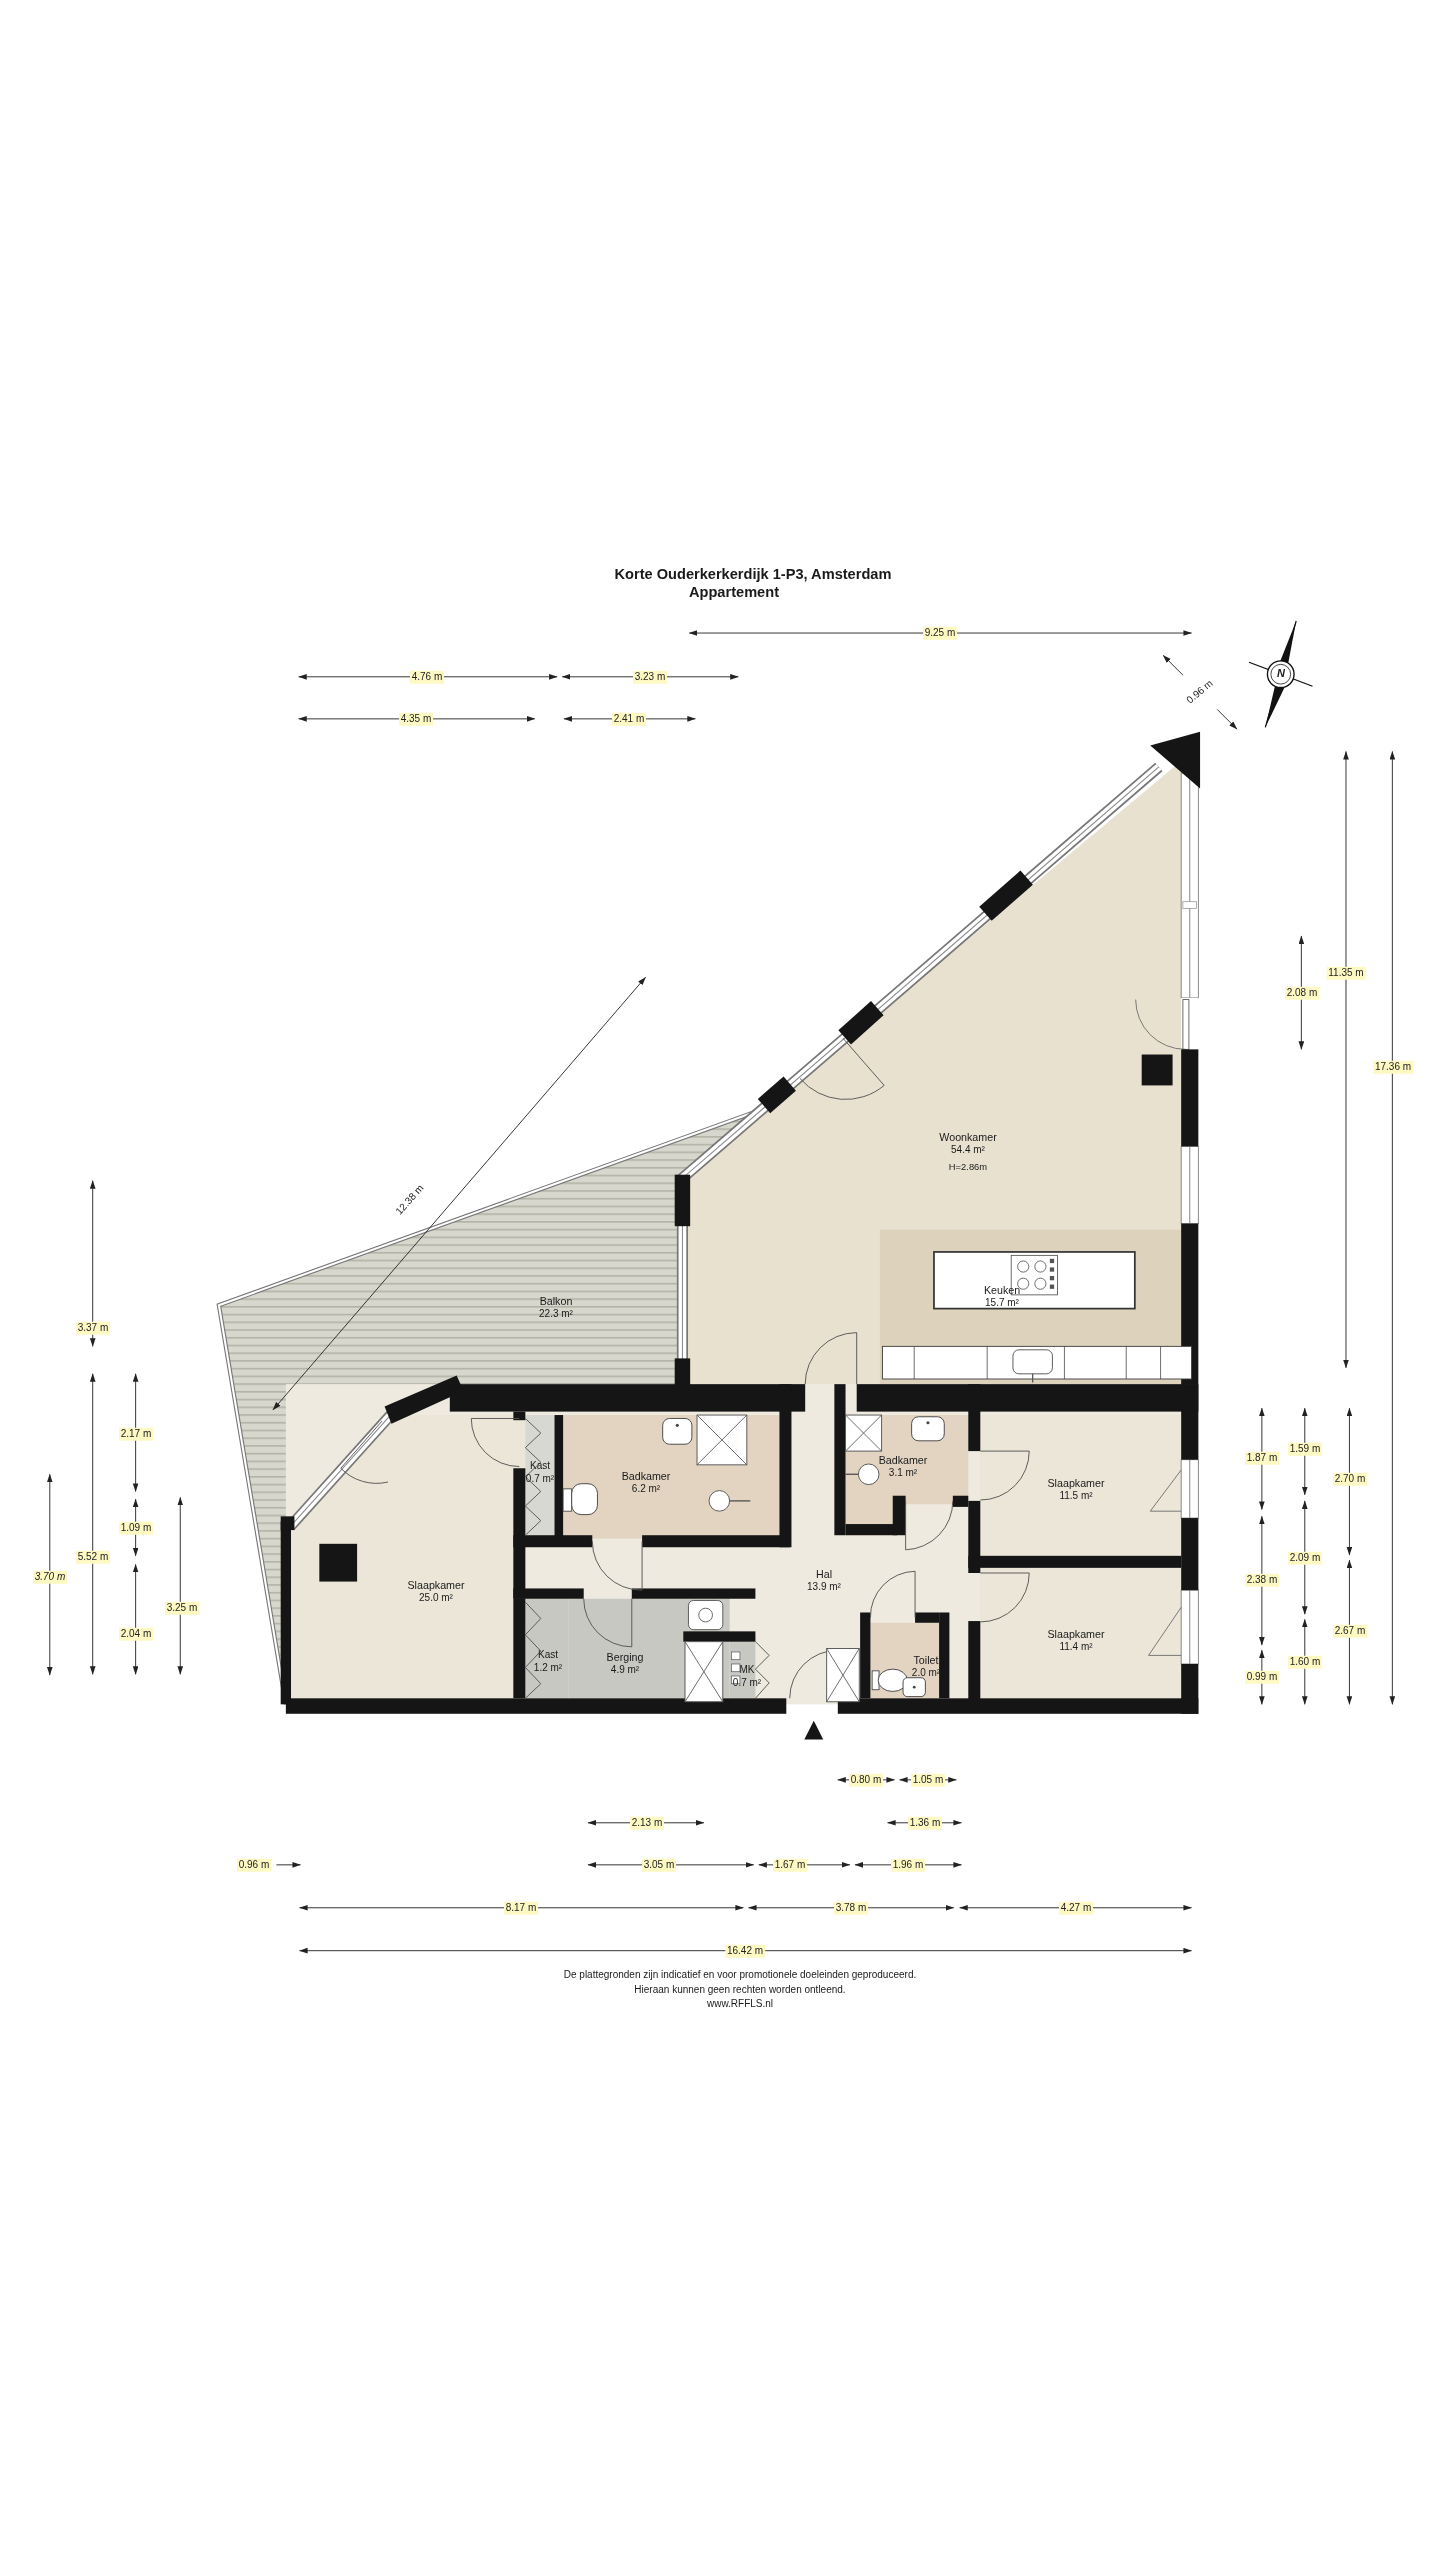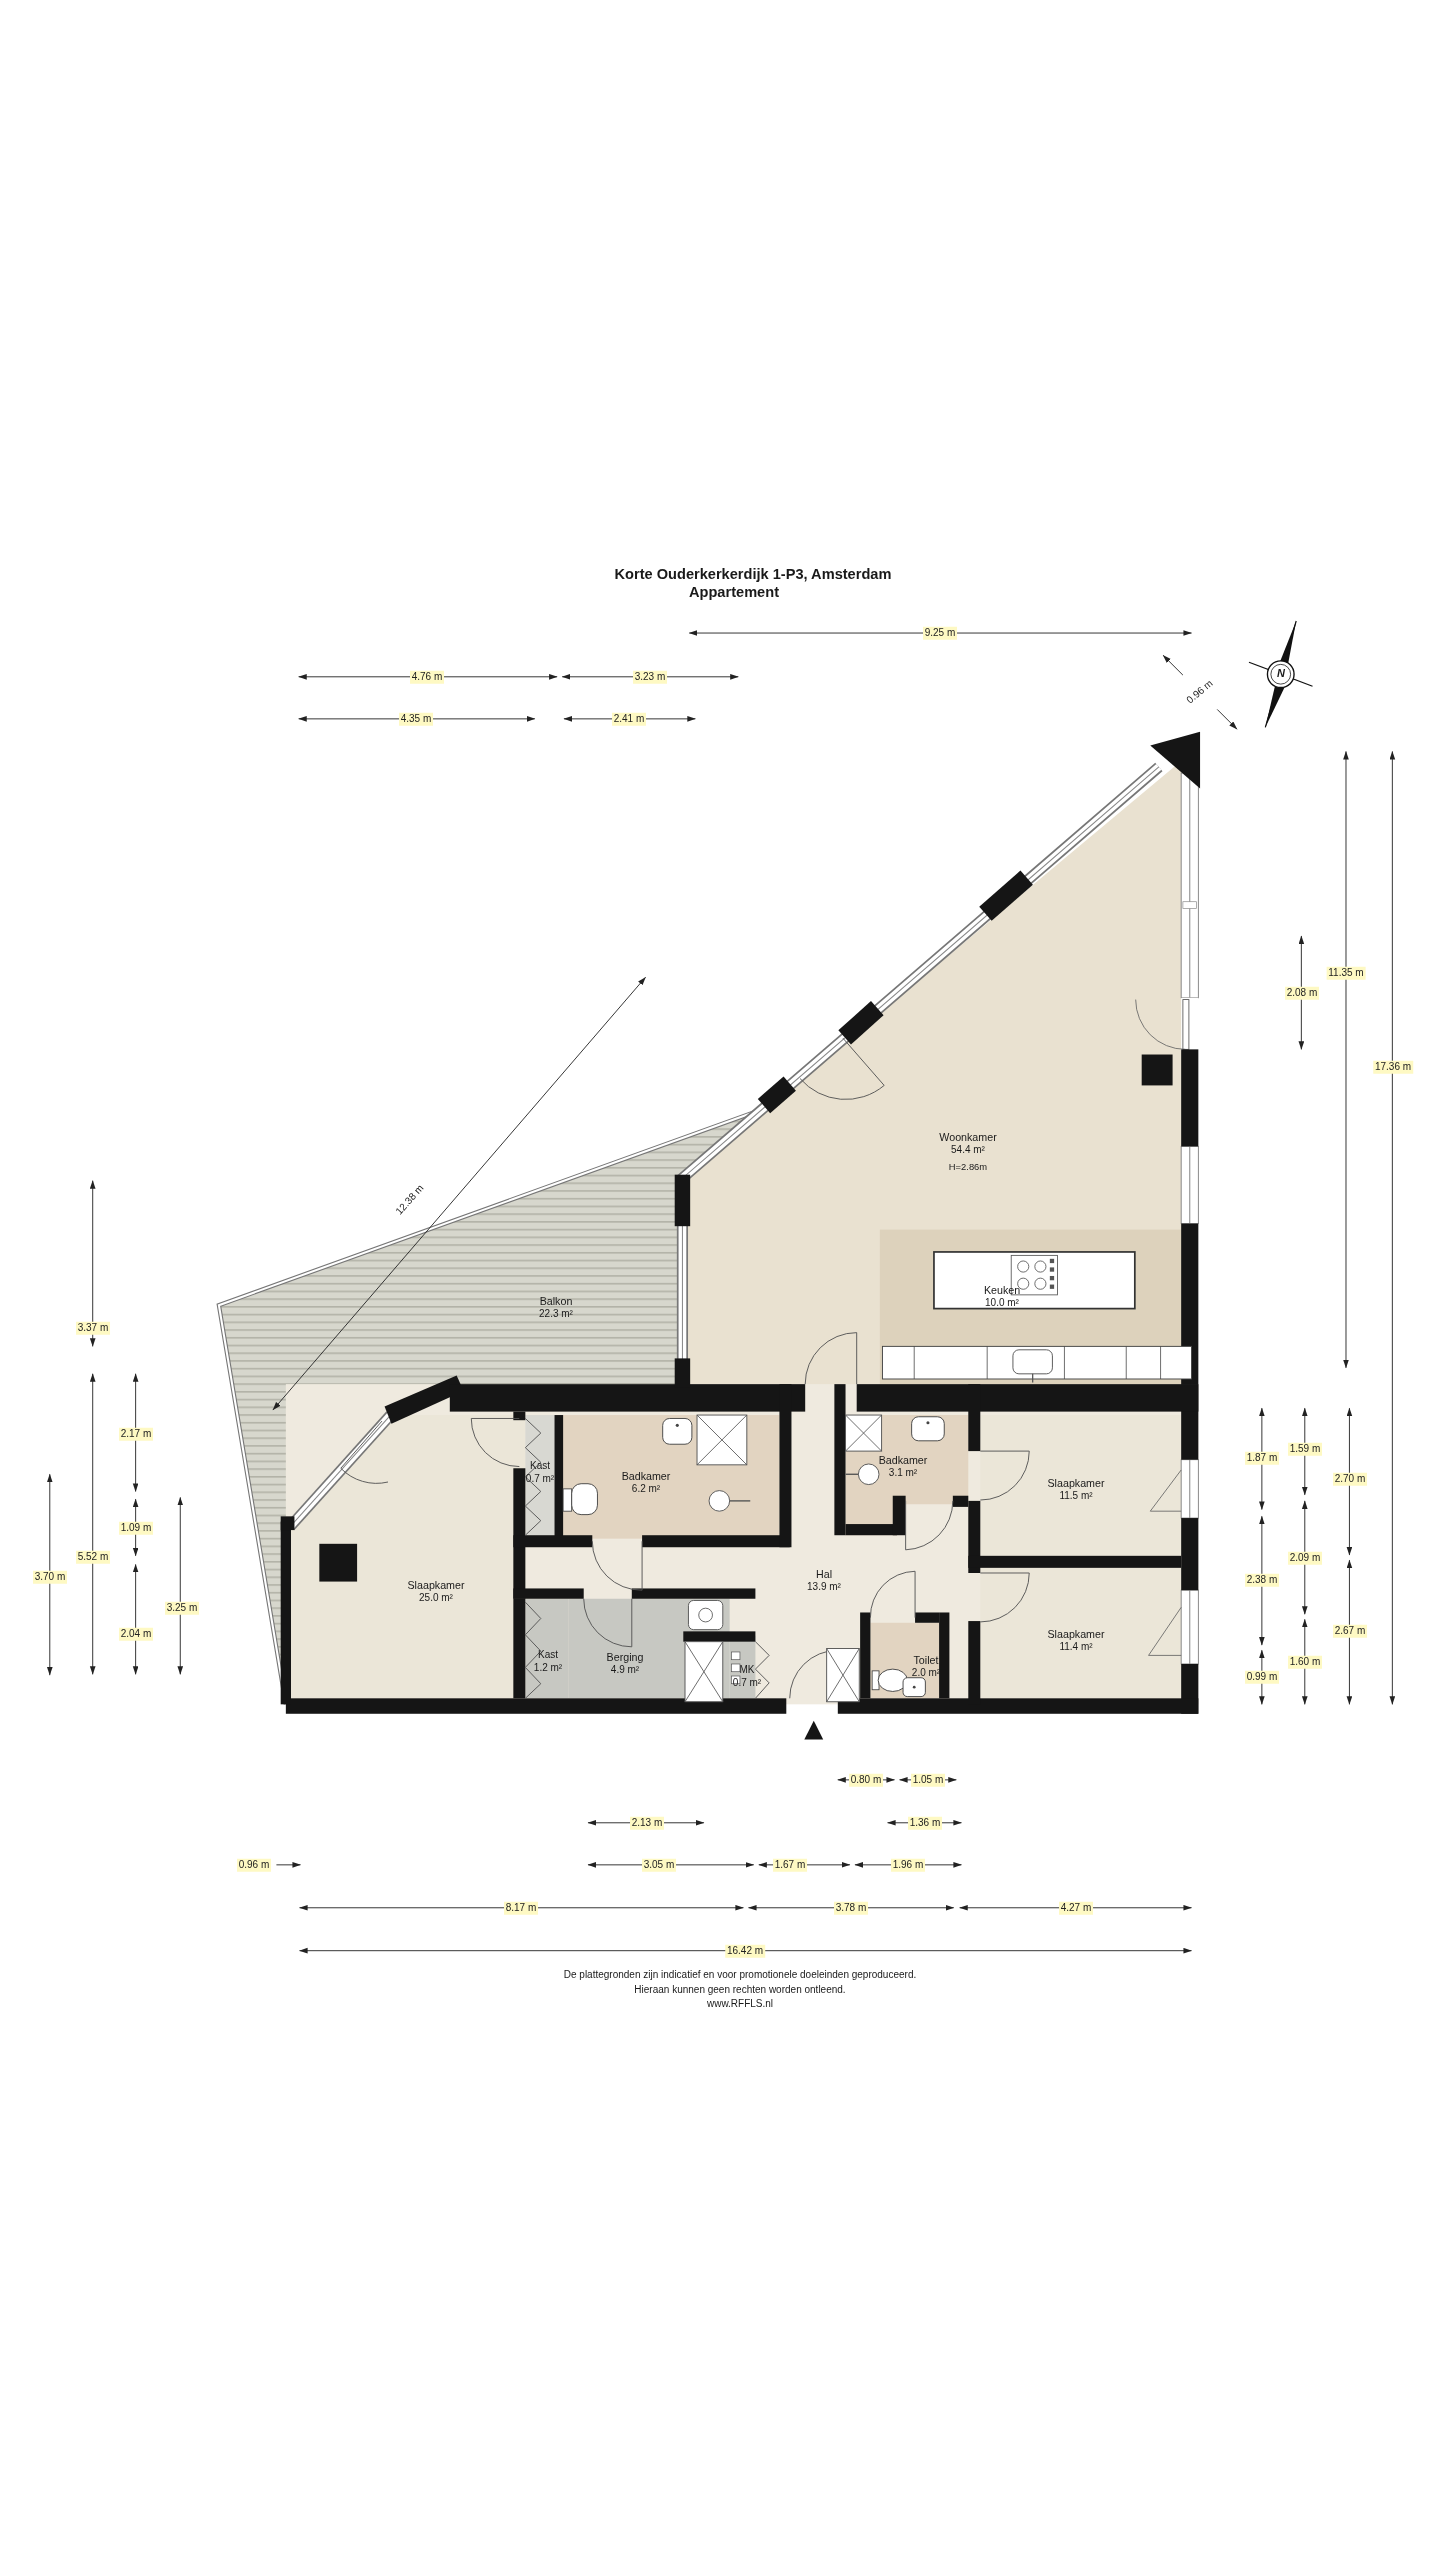--- a/index.html
+++ b/index.html
@@ -332,21 +332,21 @@
 
   <div class="lbl compass-n" style="left:1281px;top:674px;">N</div>
 
   <div class="lbl room" style="left:968px;top:1152px;">
     <div class="rname">Woonkamer</div>
     <div class="rarea">54.4 m²</div>
     <div class="rheight">H=2.86m</div>
   </div>
   <div class="lbl room" style="left:1002px;top:1297px;">
     <div class="rname">Keuken</div>
-    <div class="rarea">10.0 m²</div>
+    <div class="rarea">15.7 m²</div>
   </div>
   <div class="lbl room" style="left:556px;top:1308px;">
     <div class="rname">Balkon</div>
     <div class="rarea">22.3 m²</div>
   </div>
   <div class="lbl room" style="left:436px;top:1592px;">
     <div class="rname">Slaapkamer</div>
     <div class="rarea">25.0 m²</div>
   </div>
   <div class="lbl room small" style="left:540px;top:1472px;">
@@ -396,21 +396,21 @@
   <div class="lbl dim" style="left:416px;top:719px;">4.35 m</div>
   <div class="lbl dim" style="left:629px;top:719px;">2.41 m</div>
   <div class="lbl dim rot40" style="left:1200px;top:692px;">0.96 m</div>
   <div class="lbl dim rot48" style="left:410px;top:1200px;">12.38 m</div>
   <div class="lbl dim" style="left:93px;top:1328px;">3.37 m</div>
   <div class="lbl dim" style="left:93px;top:1557px;">5.52 m</div>
   <div class="lbl dim" style="left:136px;top:1434px;">2.17 m</div>
   <div class="lbl dim" style="left:136px;top:1528px;">1.09 m</div>
   <div class="lbl dim" style="left:136px;top:1634px;">2.04 m</div>
   <div class="lbl dim" style="left:182px;top:1608px;">3.25 m</div>
-  <div class="lbl dim" style="left:50px;top:1577px;">3.70 m</div>
+  <div class="lbl dim" style="left:50px;top:1577px;font-style:italic;">3.70 m</div>
   <div class="lbl dim" style="left:1302px;top:993px;">2.08 m</div>
   <div class="lbl dim" style="left:1346px;top:973px;">11.35 m</div>
   <div class="lbl dim" style="left:1393px;top:1067px;">17.36 m</div>
   <div class="lbl dim" style="left:1262px;top:1458px;">1.87 m</div>
   <div class="lbl dim" style="left:1262px;top:1580px;">2.38 m</div>
   <div class="lbl dim" style="left:1262px;top:1677px;">0.99 m</div>
   <div class="lbl dim" style="left:1305px;top:1449px;">1.59 m</div>
   <div class="lbl dim" style="left:1305px;top:1558px;">2.09 m</div>
   <div class="lbl dim" style="left:1305px;top:1662px;">1.60 m</div>
   <div class="lbl dim" style="left:1350px;top:1479px;">2.70 m</div>

